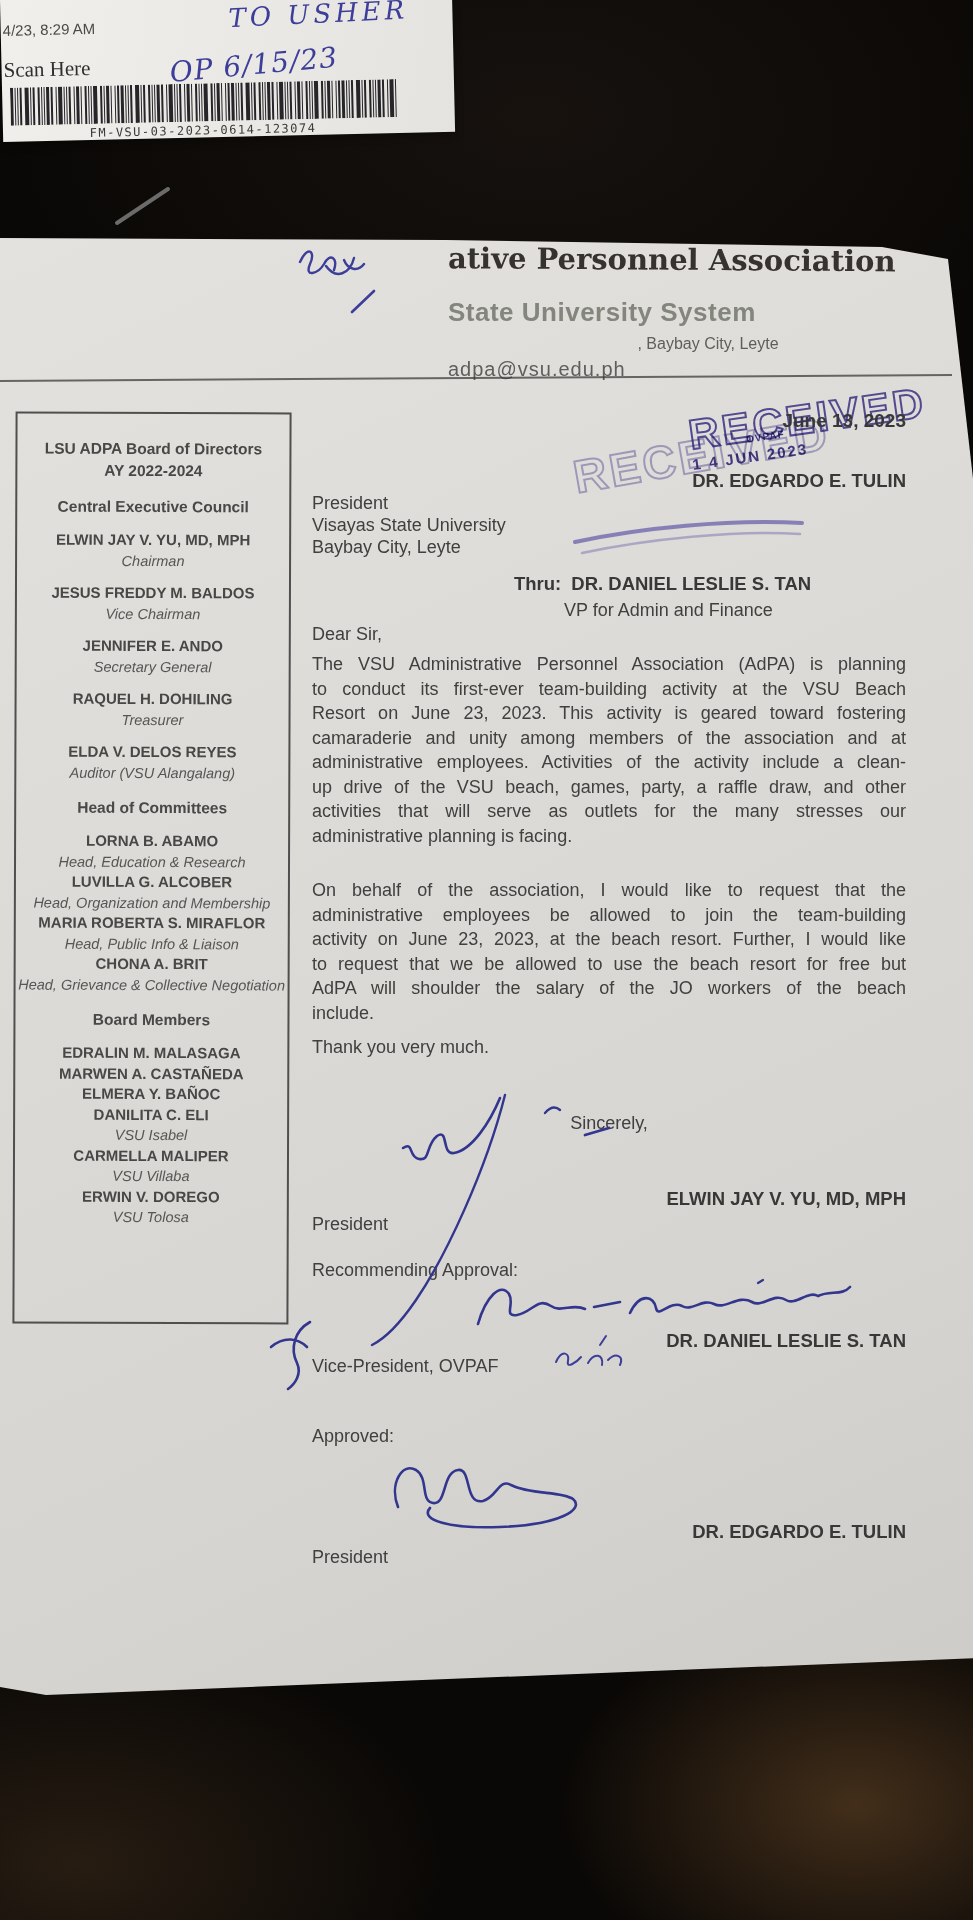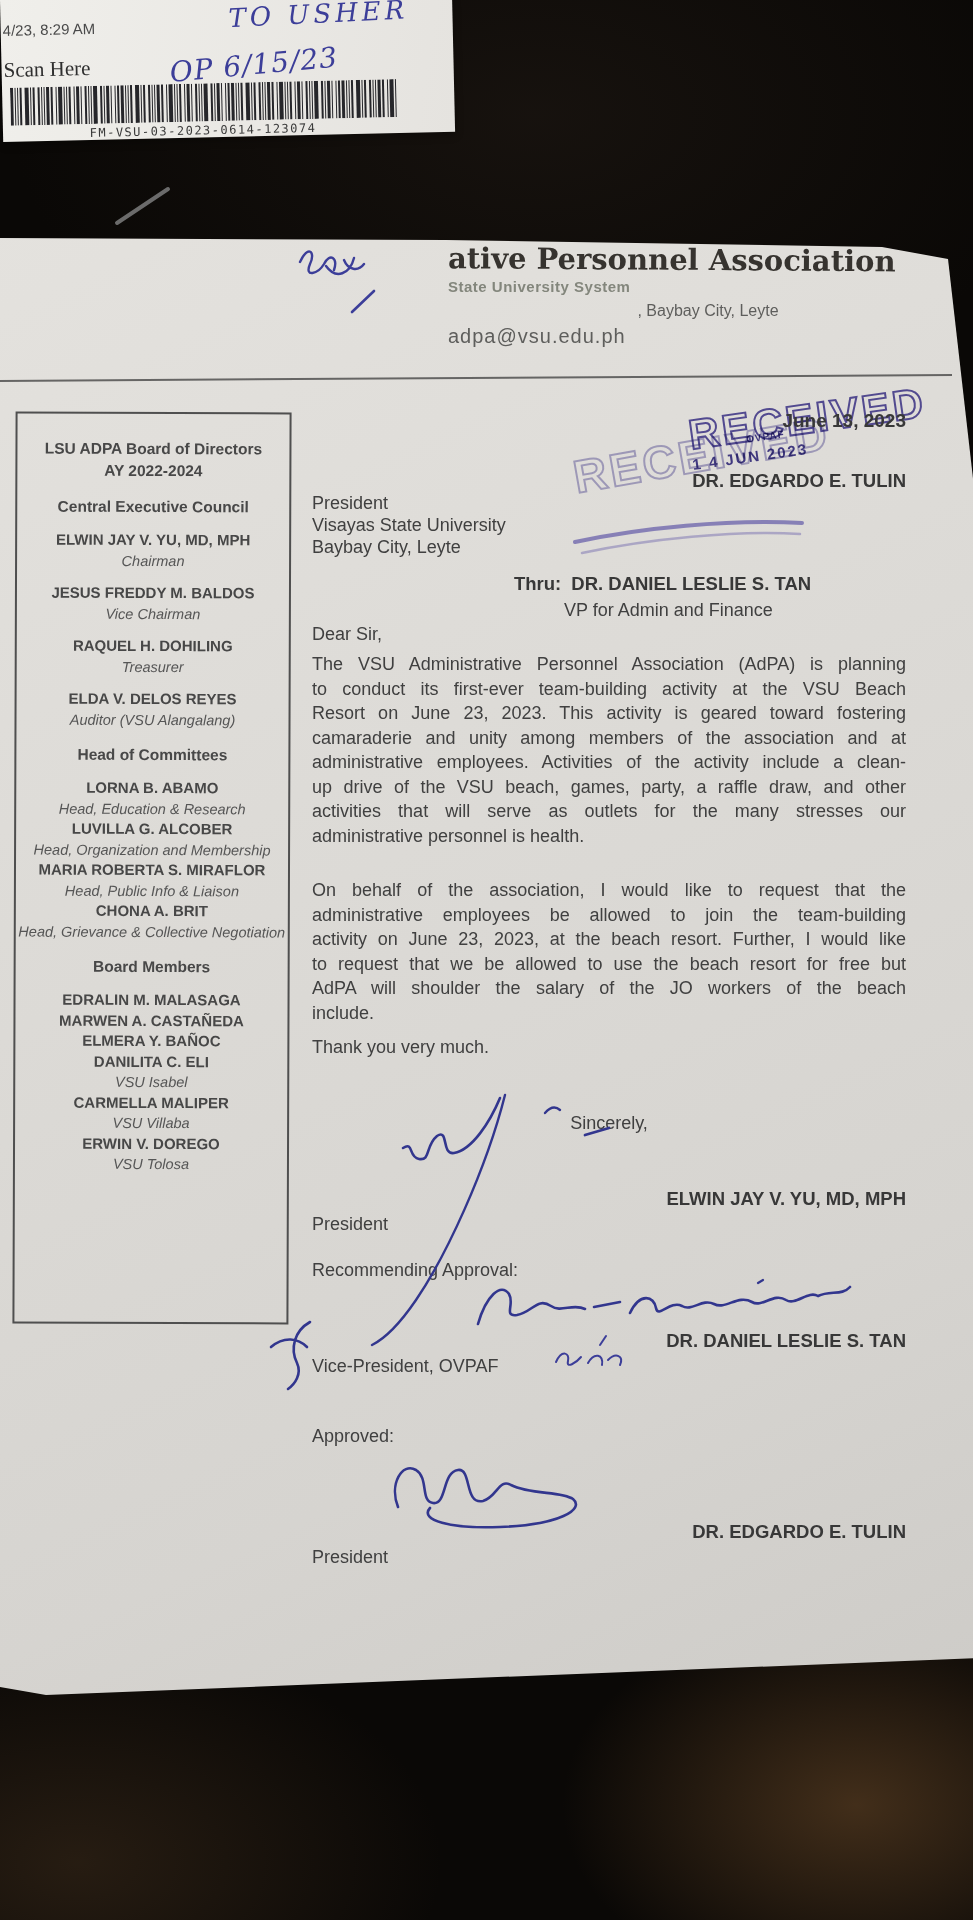--- a/index.html
+++ b/index.html
@@ -17,21 +17,21 @@
   
   #paper{position:absolute;inset:0;
     background:linear-gradient(155deg,#e6e4e0 0%,#dedcd8 35%,#d6d4d0 70%,#cac8c4 100%);
     clip-path:polygon(-5px 238px,446px 240px,882px 247px,948px 259px,980px 540px,
                       980px 1658px,46px 1695px,-5px 1686px);}
 
   
   #letterhead{left:448px;top:243px;width:520px;color:#5e5e5c;}
   .lh-title{font-family:"DejaVu Serif","Liberation Serif",serif;font-weight:700;
             font-size:29px;color:#36332f;transform:rotate(.4deg);white-space:nowrap;}
-  .lh-sub{margin-top:1px;font-size:15px;font-weight:700;color:#83867c;letter-spacing:.5px;}
+  .lh-sub{margin-top:20px;font-size:26px;font-weight:700;color:#83867c;letter-spacing:.5px;}
   .lh-addr{font-size:16px;margin-top:7px;text-align:center;}
   .lh-mail{font-size:20px;margin-top:5px;letter-spacing:1px;}
   #rule{left:0;top:377px;width:952px;border-top:2px solid rgba(60,60,60,.75);
         transform:rotate(-.35deg);}
 
   
   #sticker{left:-6px;top:176px;width:452px;height:142px;
     background:linear-gradient(100deg,#f0efeb,#e5e3df);
     transform:rotate(-1.3deg);transform-origin:left top;
     box-shadow:0 3px 8px rgba(0,0,0,.30);}
@@ -105,20 +105,24 @@
       <div class="sb-head">Central Executive Council</div>
       <div class="sb-entry spaced">
         <div class="sb-name">ELWIN JAY V. YU, MD, MPH</div>
         <div class="sb-role">Chairman</div>
       </div>
       <div class="sb-entry spaced">
         <div class="sb-name">JESUS FREDDY M. BALDOS</div>
         <div class="sb-role">Vice Chairman</div>
       </div>
       <div class="sb-entry spaced">
+        <div class="sb-name">JENNIFER E. ANDO</div>
+        <div class="sb-role">Secretary General</div>
+      </div>
+      <div class="sb-entry spaced">
         <div class="sb-name">RAQUEL H. DOHILING</div>
         <div class="sb-role">Treasurer</div>
       </div>
       <div class="sb-entry spaced">
         <div class="sb-name">ELDA V. DELOS REYES</div>
         <div class="sb-role">Auditor (VSU Alangalang)</div>
       </div>
       <div class="sb-head">Head of Committees</div>
       <div class="sb-entry">
         <div class="sb-name">LORNA B. ABAMO</div>
@@ -180,21 +184,21 @@
   <div class="abs" style="top:624px;">Dear Sir,</div>
 
   <div class="abs" style="top:652px;" id="p1">
       <div class="jline">The VSU Administrative Personnel Association (AdPA) is planning</div>
       <div class="jline">to conduct its first-ever team-building activity at the VSU Beach</div>
       <div class="jline">Resort on June 23, 2023.  This activity is geared toward fostering</div>
       <div class="jline">camaraderie and unity among members of the association and at</div>
       <div class="jline">administrative employees.  Activities of the activity include a clean-</div>
       <div class="jline">up drive of the VSU beach, games, party, a raffle draw, and other</div>
       <div class="jline">activities that will serve as outlets for the many stresses our</div>
-      <div class="jline last">administrative personnel is health.</div>
+      <div class="jline last">administrative planning is facing.</div>
     </div>
   <div class="abs" style="top:878px;" id="p2">
       <div class="jline">On behalf of the association, I would like to request that the</div>
       <div class="jline">administrative employees be allowed to join the team-building</div>
       <div class="jline">activity on June 23, 2023, at the beach resort.  Further, I would like</div>
       <div class="jline">to request that we be allowed to use the beach resort for free but</div>
       <div class="jline">AdPA will shoulder the salary of the JO workers of the beach</div>
       <div class="jline last">include.</div>
     </div>
 

